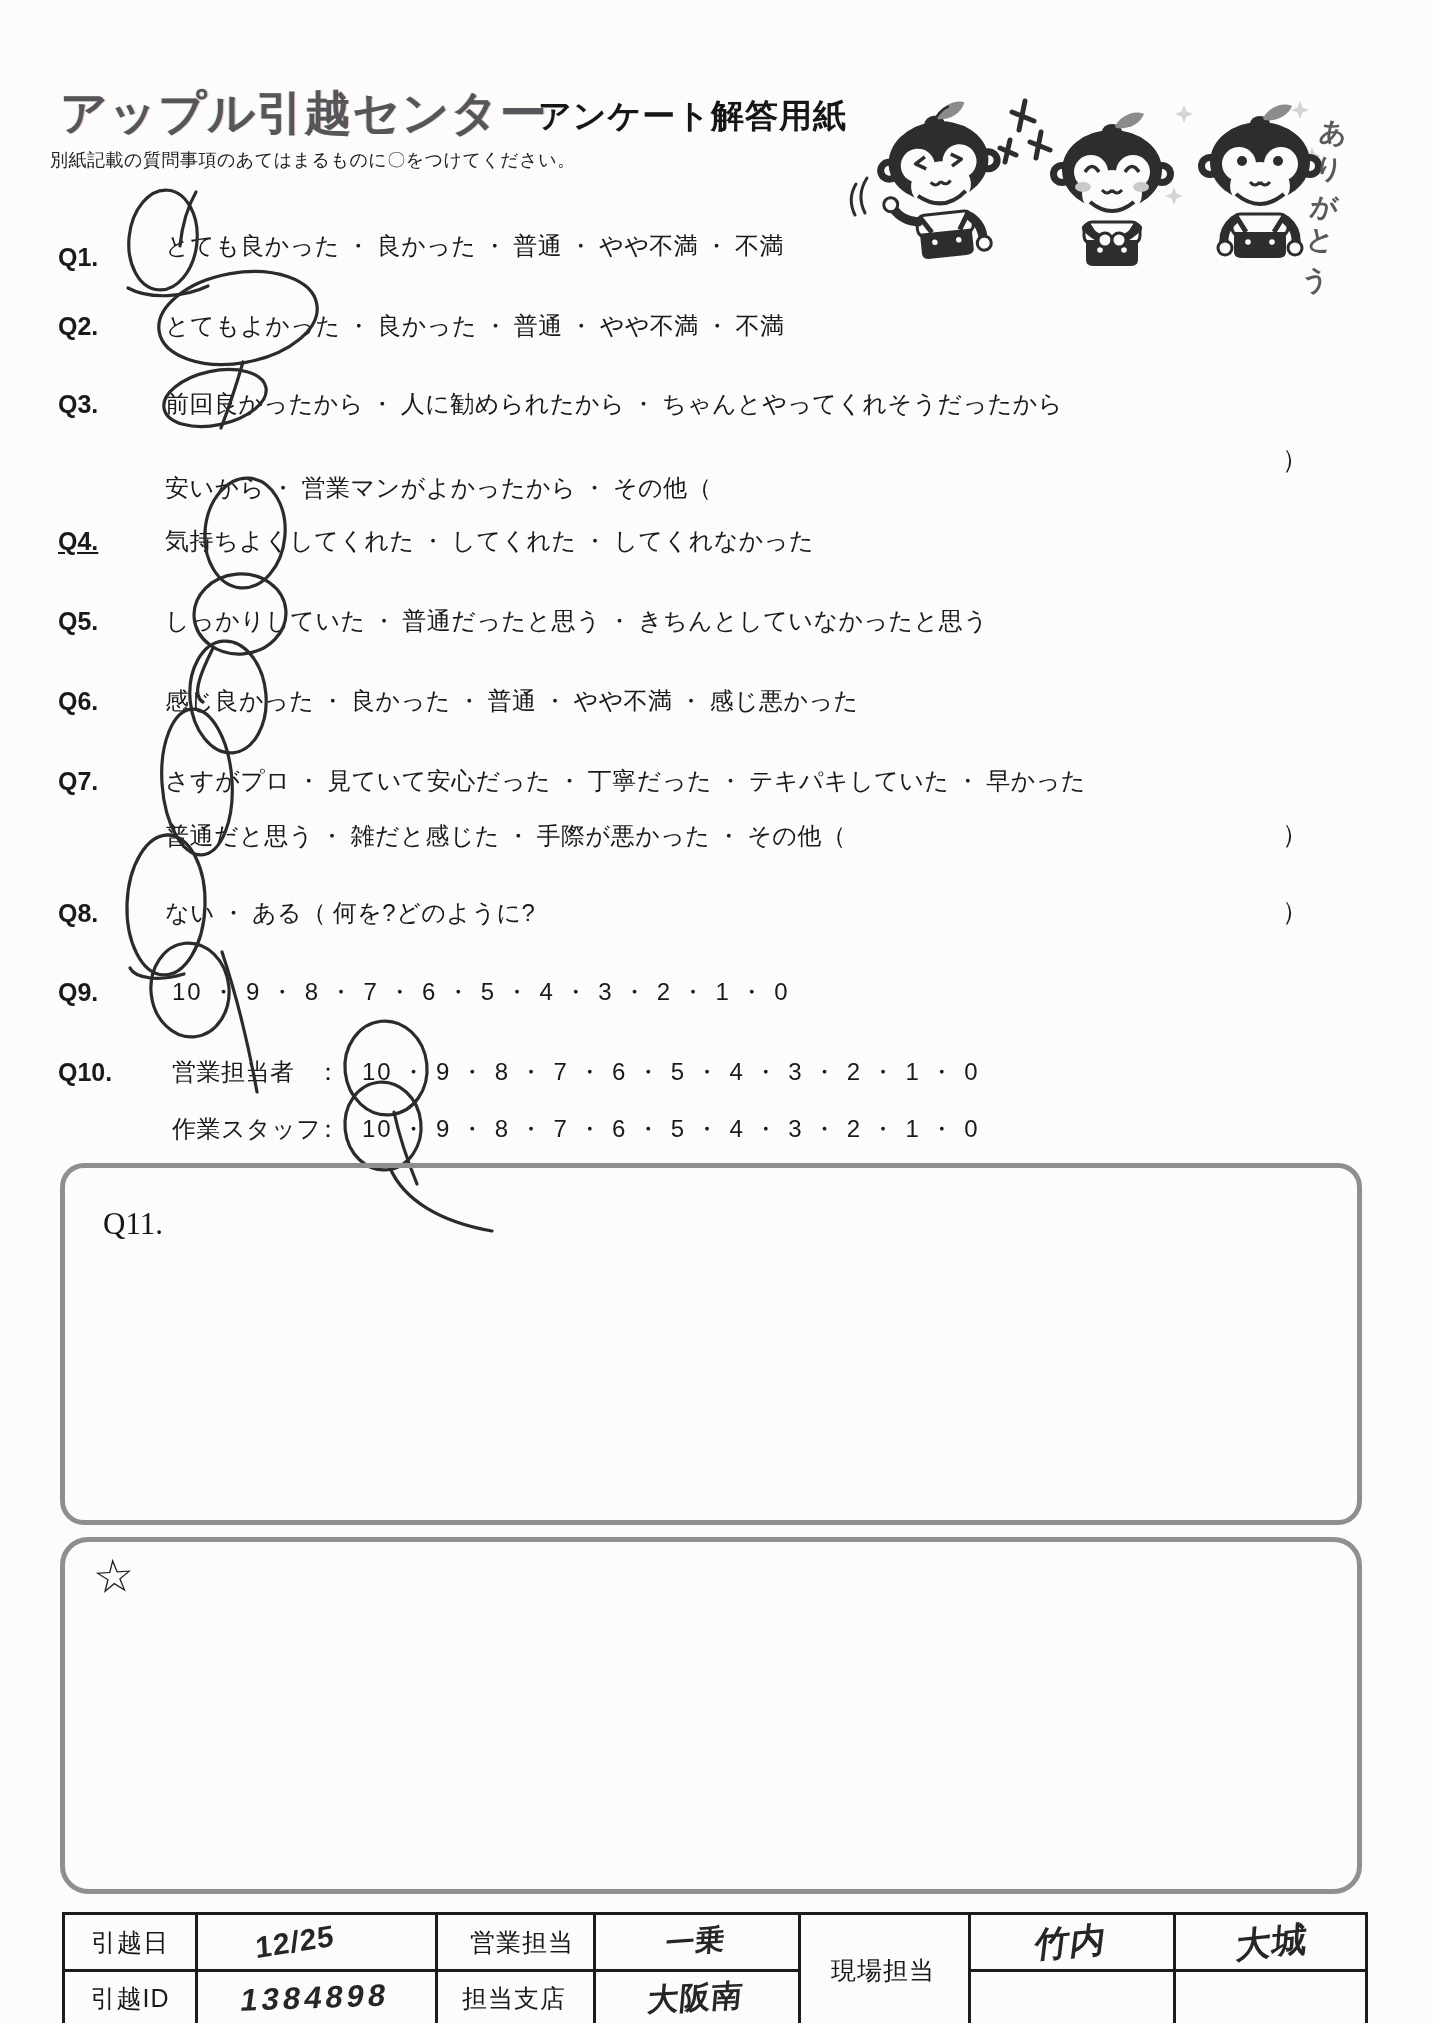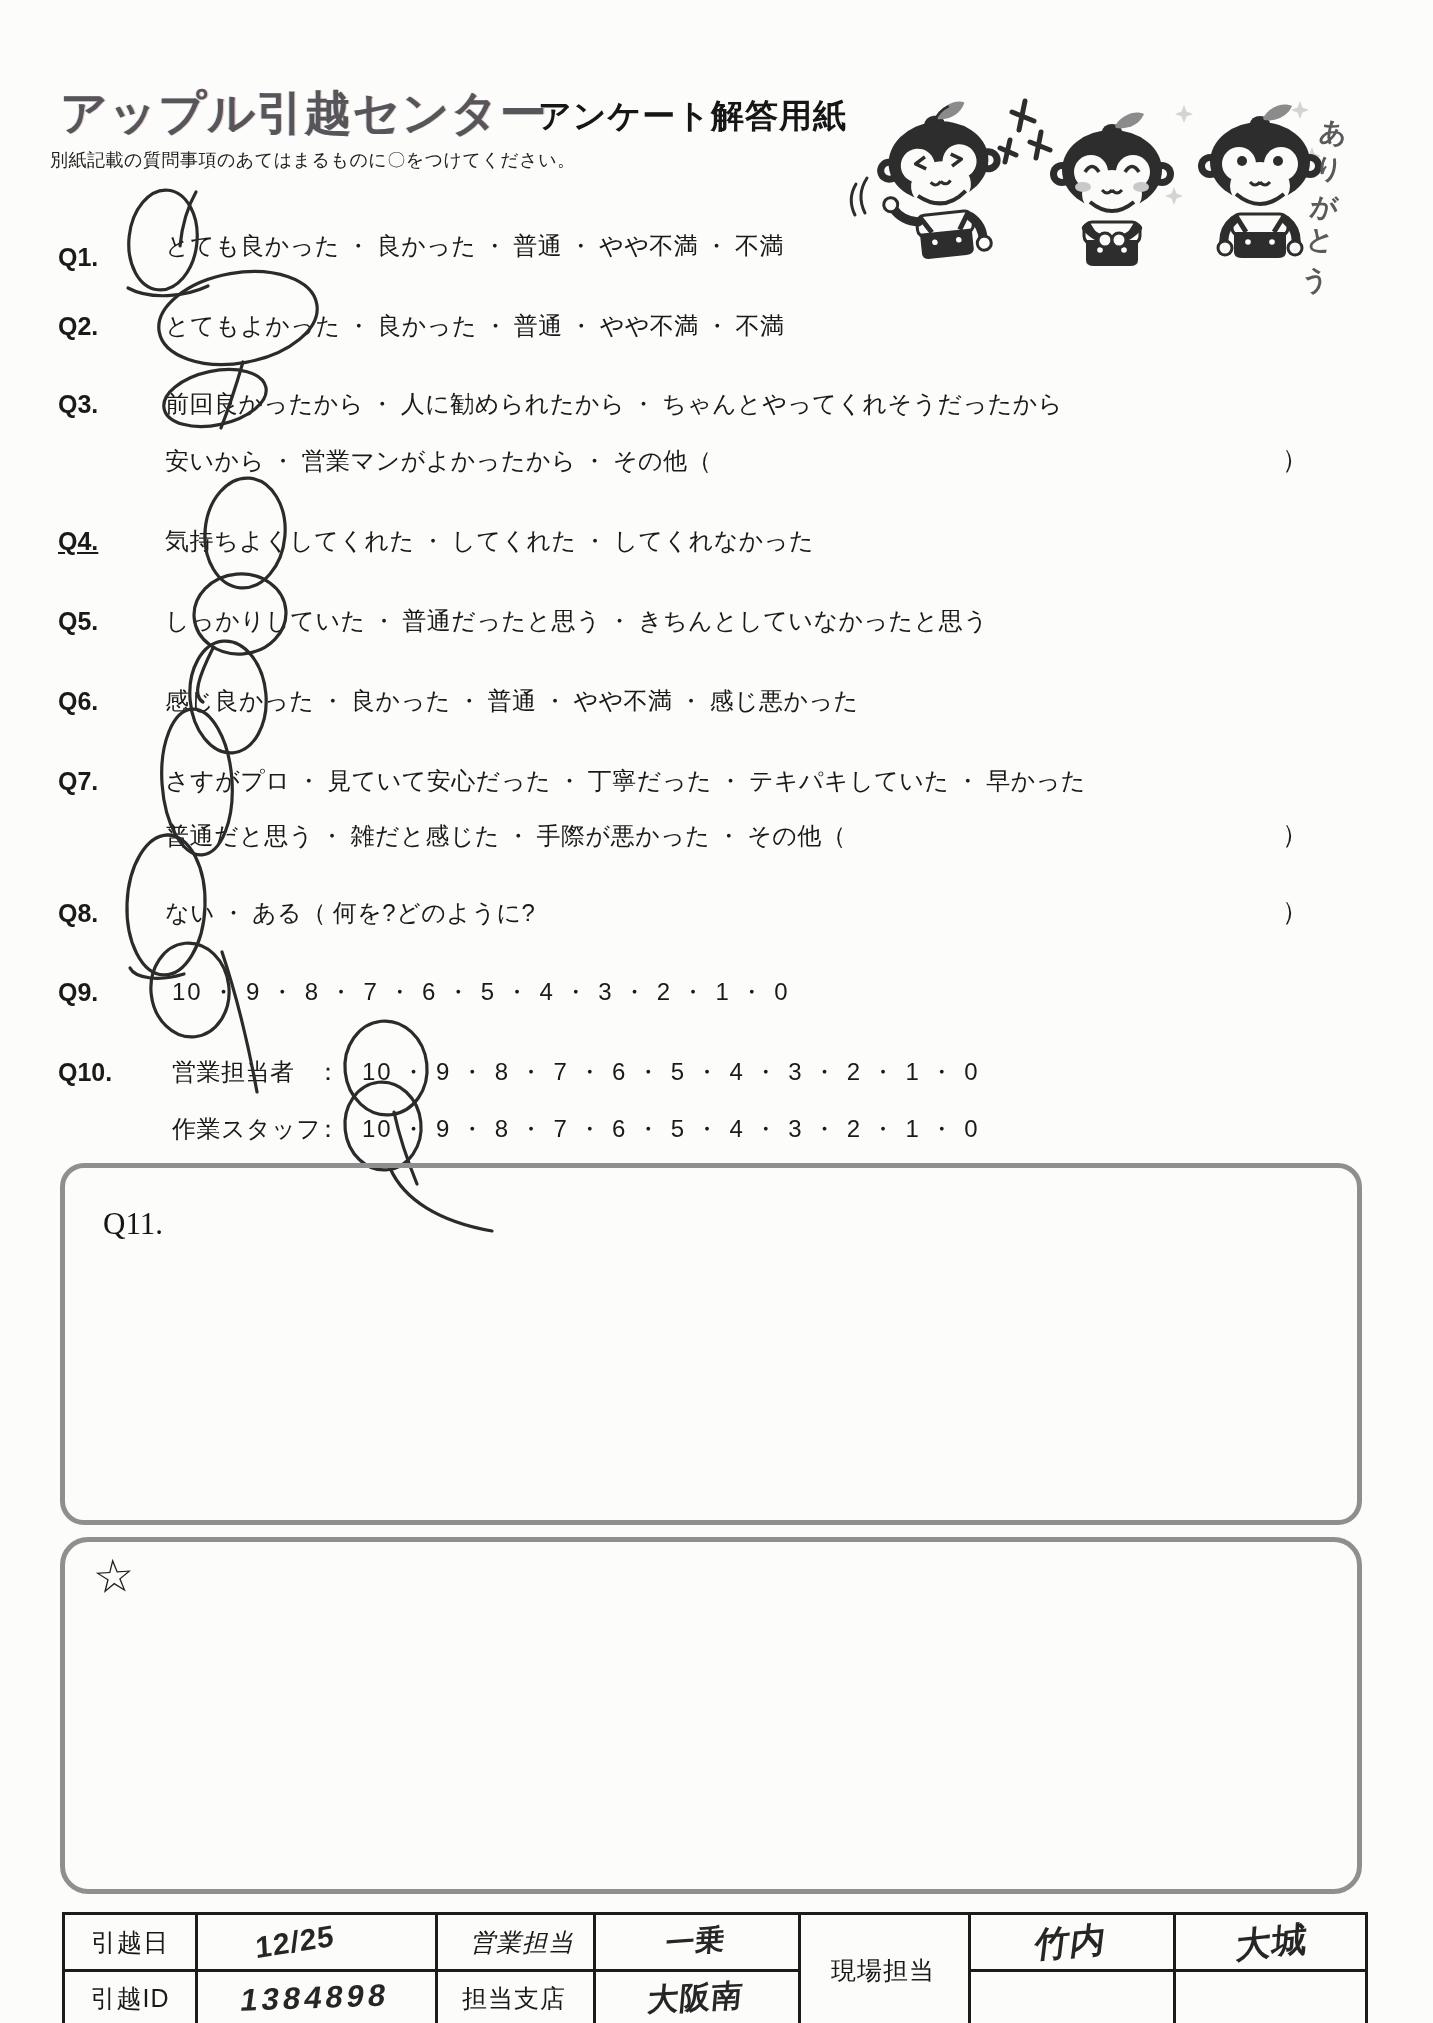--- a/index.html
+++ b/index.html
@@ -149,21 +149,21 @@
   <div class="abs thanks" style="left:1312px; top:100px; height:150px;">ありがとう</div>
 
   <div class="abs qlabel" style="left:58px; top:224px;margin-top:19px;">Q1.</div>
   <div class="abs qtext" style="left:165px; top:232px;">とても良かった ・ 良かった ・ 普通 ・ やや不満 ・ 不満</div>
 
   <div class="abs qlabel" style="left:58px; top:312px;">Q2.</div>
   <div class="abs qtext" style="left:165px; top:312px;">とてもよかった ・ 良かった ・ 普通 ・ やや不満 ・ 不満</div>
 
   <div class="abs qlabel" style="left:58px; top:390px;">Q3.</div>
   <div class="abs qtext" style="left:165px; top:390px;">前回良かったから ・ 人に勧められたから ・ ちゃんとやってくれそうだったから</div>
-  <div class="abs qtext" style="left:165px; top:447px;">安いから ・ 営業マンがよかったから ・ その他（</div>
+  <div class="abs qtext" style="left:165px; top:474px;">安いから ・ 営業マンがよかったから ・ その他（</div>
   <div class="abs paren" style="left:1282px; top:445px;">）</div>
 
   <div class="abs qlabel" style="left:58px; top:527px;text-decoration:underline;">Q4.</div>
   <div class="abs qtext" style="left:165px; top:527px;">気持ちよくしてくれた ・ してくれた ・ してくれなかった</div>
 
   <div class="abs qlabel" style="left:58px; top:607px;">Q5.</div>
   <div class="abs qtext" style="left:165px; top:607px;">しっかりしていた ・ 普通だったと思う ・ きちんとしていなかったと思う</div>
 
   <div class="abs qlabel" style="left:58px; top:687px;">Q6.</div>
   <div class="abs qtext" style="left:165px; top:687px;">感じ良かった ・ 良かった ・ 普通 ・ やや不満 ・ 感じ悪かった</div>
@@ -250,21 +250,21 @@
     <div class="vline" style="left:370px;"></div>
     <div class="vline" style="left:528px;"></div>
     <div class="vline" style="left:733px;"></div>
     <div class="vline" style="left:903px;"></div>
     <div class="vline" style="left:1108px;"></div>
     <div class="hseg" style="left:0; width:733px;"></div>
     <div class="hseg" style="left:903px; width:400px;"></div>
 
     <div class="fcell" style="left:0; top:0; width:130px; height:54px;">引越日</div>
     <div class="fcell hand" style="left:150px; top:0; width:160px; height:54px; font-size:30px; transform:rotate(-9deg) skewX(-6deg);">12/25</div>
-    <div class="fcell" style="left:370px; top:0; width:174px; height:54px;font-style:italic;">営業担当</div>
+    <div class="fcell" style="left:370px; top:0; width:174px; height:54px;">営業担当</div>
     <div class="fcell hand" style="left:528px; top:0; width:205px; height:54px; font-size:29px; transform:rotate(-4deg) skewX(-8deg);">一乗</div>
 
     <div class="fcell" style="left:0; top:56px; width:130px; height:54px;">引越ID</div>
     <div class="fcell hand" style="left:140px; top:56px; width:220px; height:54px; font-size:31px; letter-spacing:4px; transform:rotate(-2deg) skewX(-10deg);">1384898</div>
     <div class="fcell" style="left:370px; top:56px; width:158px; height:54px;">担当支店</div>
     <div class="fcell hand" style="left:528px; top:56px; width:205px; height:54px; font-size:31px; transform:rotate(-3deg) skewX(-8deg);">大阪南</div>
 
     <div class="fcell" style="left:733px; top:0; width:170px; height:110px;">現場担当</div>
     <div class="fcell hand" style="left:903px; top:0; width:205px; height:54px; font-size:35px; transform:rotate(-5deg) skewX(-12deg);">竹内</div>
     <div class="fcell hand" style="left:1108px; top:0; width:198px; height:54px; font-size:35px; transform:rotate(-6deg) skewX(-10deg);">大城</div>

